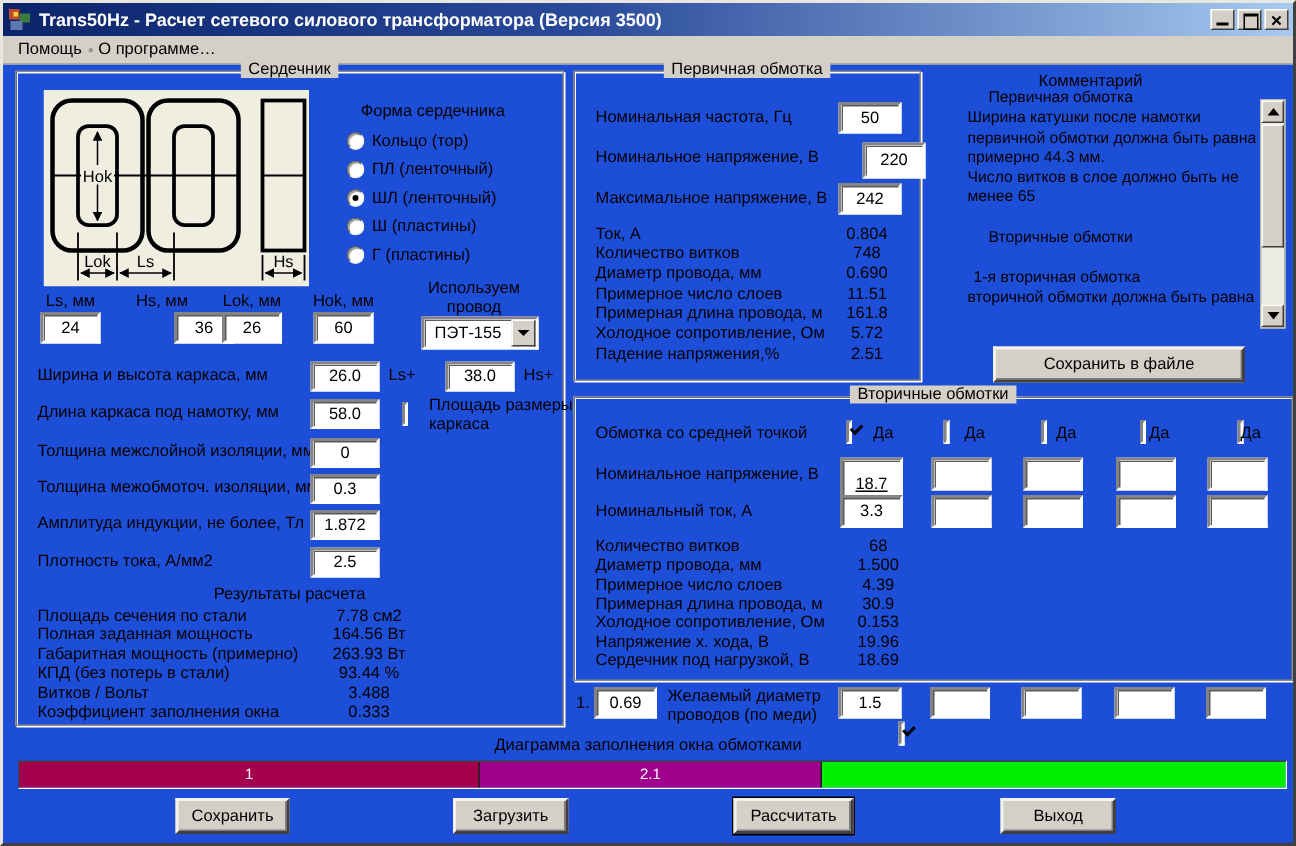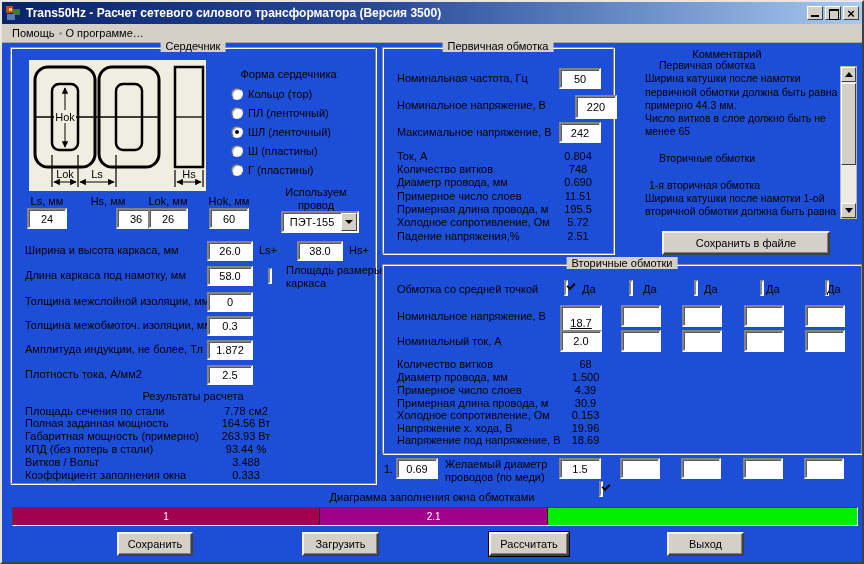--- a/index.html
+++ b/index.html
@@ -231,41 +231,40 @@
 
     <div class="abs lbl" style="left:14px;top:102px;">Ток, А</div>
     <div class="abs lbl ro-val" style="left:155px;top:102px;width:80px;">0.804</div>
     <div class="abs lbl" style="left:14px;top:115px;">Количество витков</div>
     <div class="abs lbl ro-val" style="left:155px;top:115px;width:80px;">748</div>
     <div class="abs lbl" style="left:14px;top:128px;">Диаметр провода, мм</div>
     <div class="abs lbl ro-val" style="left:155px;top:128px;width:80px;">0.690</div>
     <div class="abs lbl" style="left:14px;top:142px;">Примерное число слоев</div>
     <div class="abs lbl ro-val" style="left:155px;top:142px;width:80px;">11.51</div>
     <div class="abs lbl" style="left:14px;top:155px;">Примерная длина провода, м</div>
-    <div class="abs lbl ro-val" style="left:155px;top:155px;width:80px;">195.5</div>
+    <div class="abs lbl ro-val" style="left:155px;top:155px;width:80px;">161.8</div>
     <div class="abs lbl" style="left:14px;top:168px;">Холодное сопротивление, Ом</div>
     <div class="abs lbl ro-val" style="left:155px;top:168px;width:80px;">5.72</div>
     <div class="abs lbl" style="left:14px;top:182px;">Падение напряжения,%</div>
     <div class="abs lbl ro-val" style="left:155px;top:182px;width:80px;">2.51</div>
   </div>
 
   
   <div class="abs lbl" style="left:645px;top:46px;width:160px;text-align:center;">Комментарий</div>
   <div class="abs" style="left:643px;top:57px;width:192px;">
     <div class="comment-line ind12">Первичная обмотка</div>
     <div class="comment-line">Ширина катушки после намотки</div>
     <div class="comment-line">первичной обмотки должна быть равна</div>
     <div class="comment-line">примерно 44.3 мм.</div>
     <div class="comment-line">Число витков в слое должно быть не</div>
     <div class="comment-line">менее 65</div>
     <div class="comment-line"></div>
     <div class="comment-line ind12">Вторичные обмотки</div>
     <div class="comment-line"></div>
     <div class="comment-line ind4">1-я вторичная обмотка</div>
-    <div class="comment-line">Ширина катушки после намотки 1-ой</div>
     <div class="comment-line">вторичной обмотки должна быть равна</div>
   </div>
   
   <div class="abs sb" style="left:838px;top:64px;width:17px;height:153px;">
     <span class="sb-btn sb-up" style="top:0;"></span>
     <span class="sb-thumb" style="top:16px;height:82px;"></span>
     <span class="sb-btn sb-down" style="bottom:0;"></span>
   </div>
   <div class="abs pushbtn" style="left:660px;top:229px;width:168px;height:24px;">Сохранить в файле</div>
 
@@ -286,39 +285,39 @@
     <span class="abs lbl" style="left:444px;top:18px;">Да</span>
 
     <div class="abs lbl" style="left:14px;top:45px;">Номинальное напряжение, В</div>
     <div class="abs field" style="left:177px;top:40px;width:42px;height:36px;text-decoration:underline;">18.7</div>
     <div class="abs field" style="left:238px;top:40px;width:40px;height:22px;"></div>
     <div class="abs field" style="left:299px;top:40px;width:40px;height:22px;"></div>
     <div class="abs field" style="left:361px;top:40px;width:40px;height:22px;"></div>
     <div class="abs field" style="left:422px;top:40px;width:40px;height:22px;"></div>
 
     <div class="abs lbl" style="left:14px;top:70px;">Номинальный ток, А</div>
-    <div class="abs field" style="left:177px;top:65px;width:42px;height:22px;">2.0</div>
+    <div class="abs field" style="left:177px;top:65px;width:42px;height:22px;">3.3</div>
     <div class="abs field" style="left:238px;top:65px;width:40px;height:22px;"></div>
     <div class="abs field" style="left:299px;top:65px;width:40px;height:22px;"></div>
     <div class="abs field" style="left:361px;top:65px;width:40px;height:22px;"></div>
     <div class="abs field" style="left:422px;top:65px;width:40px;height:22px;"></div>
 
     <div class="abs lbl" style="left:14px;top:93px;">Количество витков</div>
     <div class="abs lbl ro-val" style="left:155px;top:93px;width:95px;">68</div>
     <div class="abs lbl" style="left:14px;top:106px;">Диаметр провода, мм</div>
     <div class="abs lbl ro-val" style="left:155px;top:106px;width:95px;">1.500</div>
     <div class="abs lbl" style="left:14px;top:119px;">Примерное число слоев</div>
     <div class="abs lbl ro-val" style="left:155px;top:119px;width:95px;">4.39</div>
     <div class="abs lbl" style="left:14px;top:132px;">Примерная длина провода, м</div>
     <div class="abs lbl ro-val" style="left:155px;top:132px;width:95px;">30.9</div>
     <div class="abs lbl" style="left:14px;top:144px;">Холодное сопротивление, Ом</div>
     <div class="abs lbl ro-val" style="left:155px;top:144px;width:95px;">0.153</div>
     <div class="abs lbl" style="left:14px;top:157px;">Напряжение х. хода, В</div>
     <div class="abs lbl ro-val" style="left:155px;top:157px;width:95px;">19.96</div>
-    <div class="abs lbl" style="left:14px;top:169px;">Напряжение под напряжение, В</div>
+    <div class="abs lbl" style="left:14px;top:169px;">Сердечник под нагрузкой, В</div>
     <div class="abs lbl ro-val" style="left:155px;top:169px;width:95px;">18.69</div>
   </div>
 
   
   <span class="abs lbl" style="left:382px;top:461px;">1.</span>
   <div class="abs field" style="left:394px;top:456px;width:42px;height:21px;">0.69</div>
   <div class="abs lbl" style="left:443px;top:456px;">Желаемый диаметр</div>
   <div class="abs lbl" style="left:443px;top:469px;">проводов  (по меди)</div>
   <div class="abs field" style="left:557px;top:456px;width:42px;height:21px;">1.5</div>
   <div class="abs field" style="left:618px;top:456px;width:40px;height:21px;"></div>

